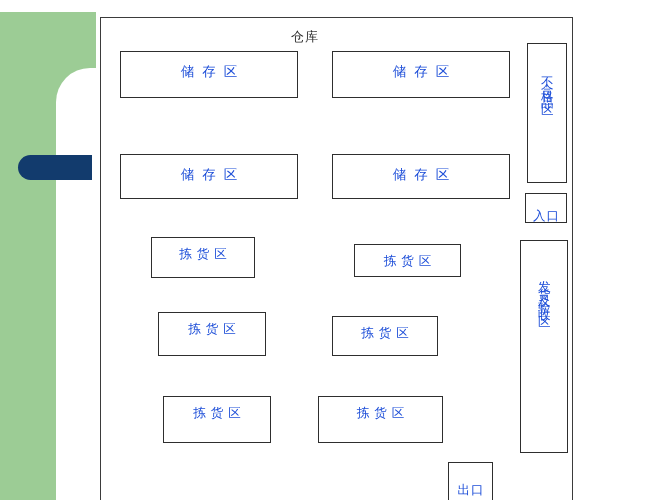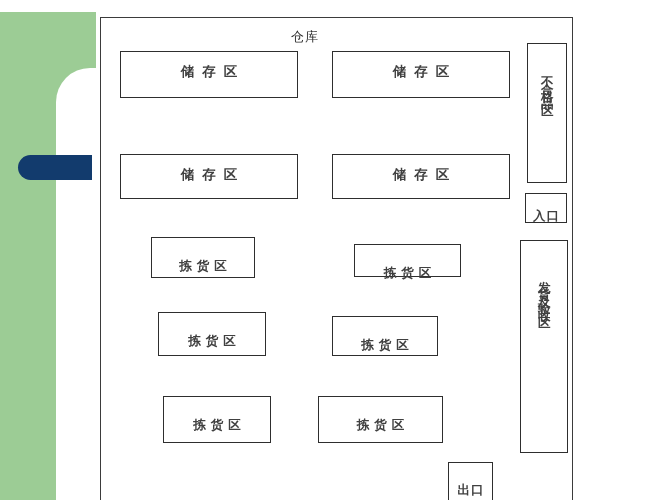--- a/index.html
+++ b/index.html
@@ -73,37 +73,36 @@
 
   
   .zone {
     position: absolute;
     border: 1.4px solid #2e2e2e;
     background: #ffffff;
     box-sizing: border-box;
     display: flex;
     align-items: center;
     justify-content: center;
-    color: #404040;
+    color: #1d4ed8;
     white-space: nowrap;
-    font-weight: bold;
   }
   .zone .lbl {
     display: block;
     letter-spacing: 6px;
     text-indent: 6px;
     font-size: 13px;
   }
 
   .zone.storage .lbl { font-size: 13.5px; letter-spacing: 8px; text-indent: 8px; }
   .zone.pick .lbl    { font-size: 12.5px; letter-spacing: 5px; text-indent: 5px; }
 
   
   .zone.storage { align-items: flex-start; padding-top: 11px; }
-  .zone.pick    { align-items: flex-start; padding-top: 20px; text-align: right; }
+  .zone.pick    { align-items: flex-start; padding-top: 8px; text-align: right; }
 
   
   .zone.vertical {
     align-items: flex-start;
     justify-content: center;
     padding-top: 22px;
   }
   .zone.vertical .lbl {
     writing-mode: vertical-rl;
     text-orientation: upright;

